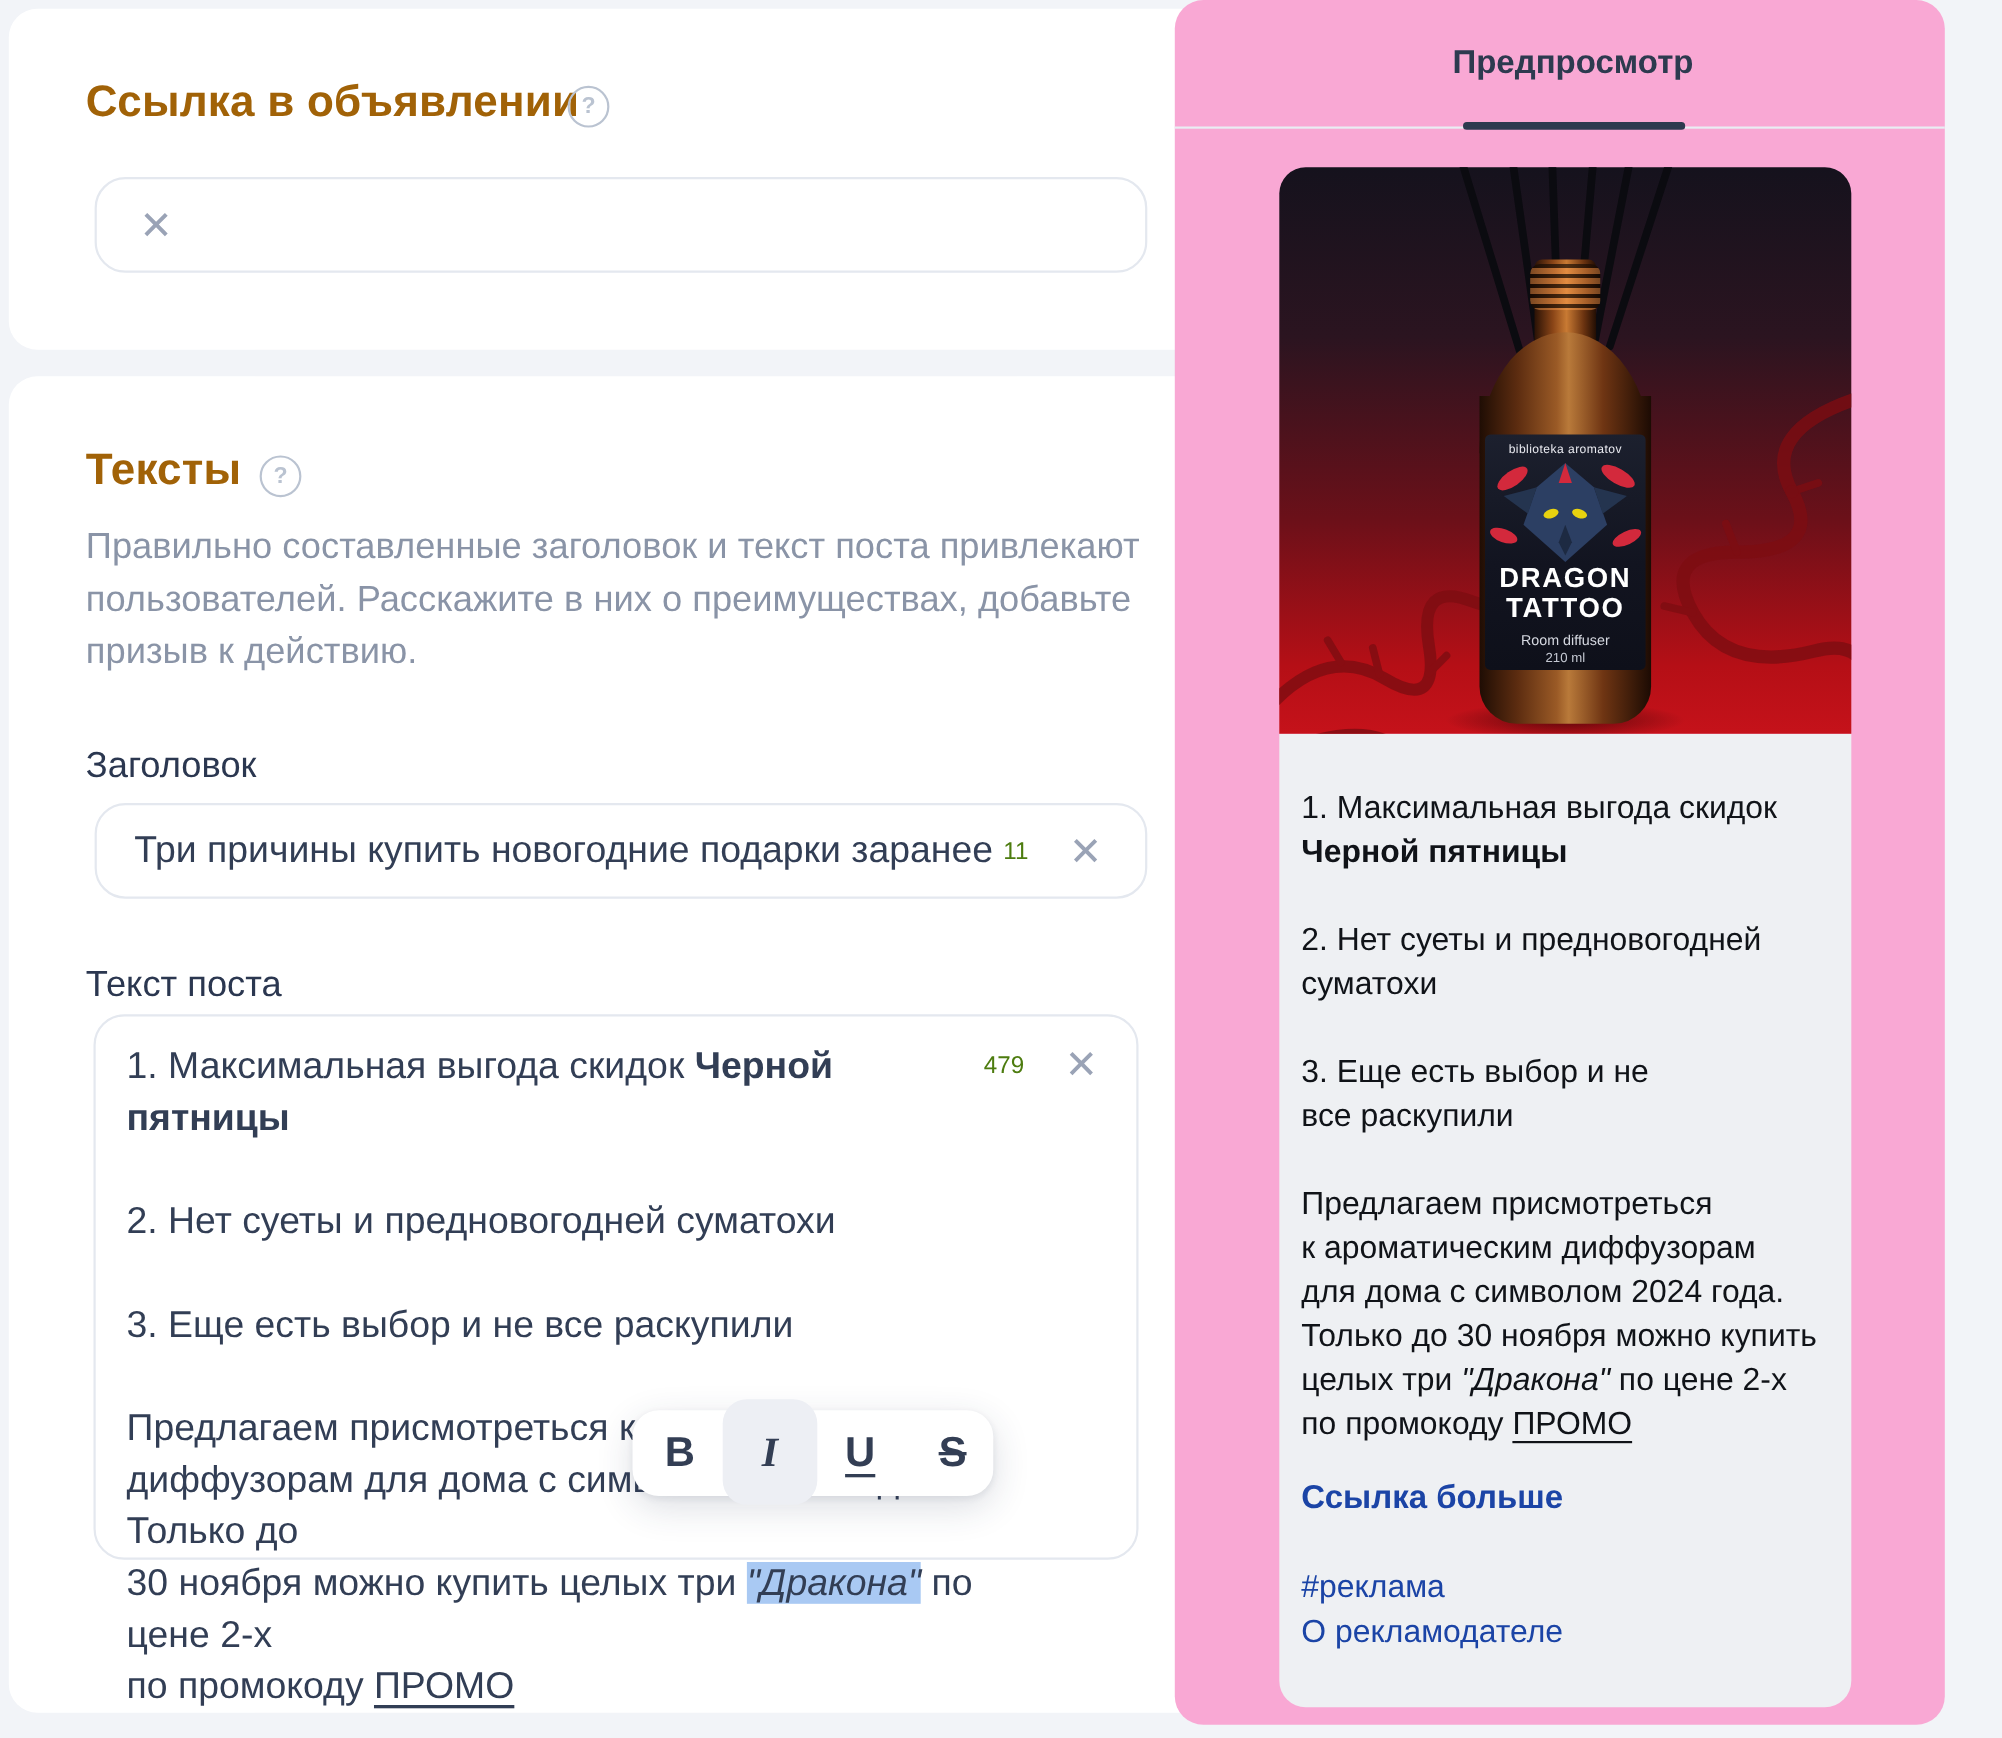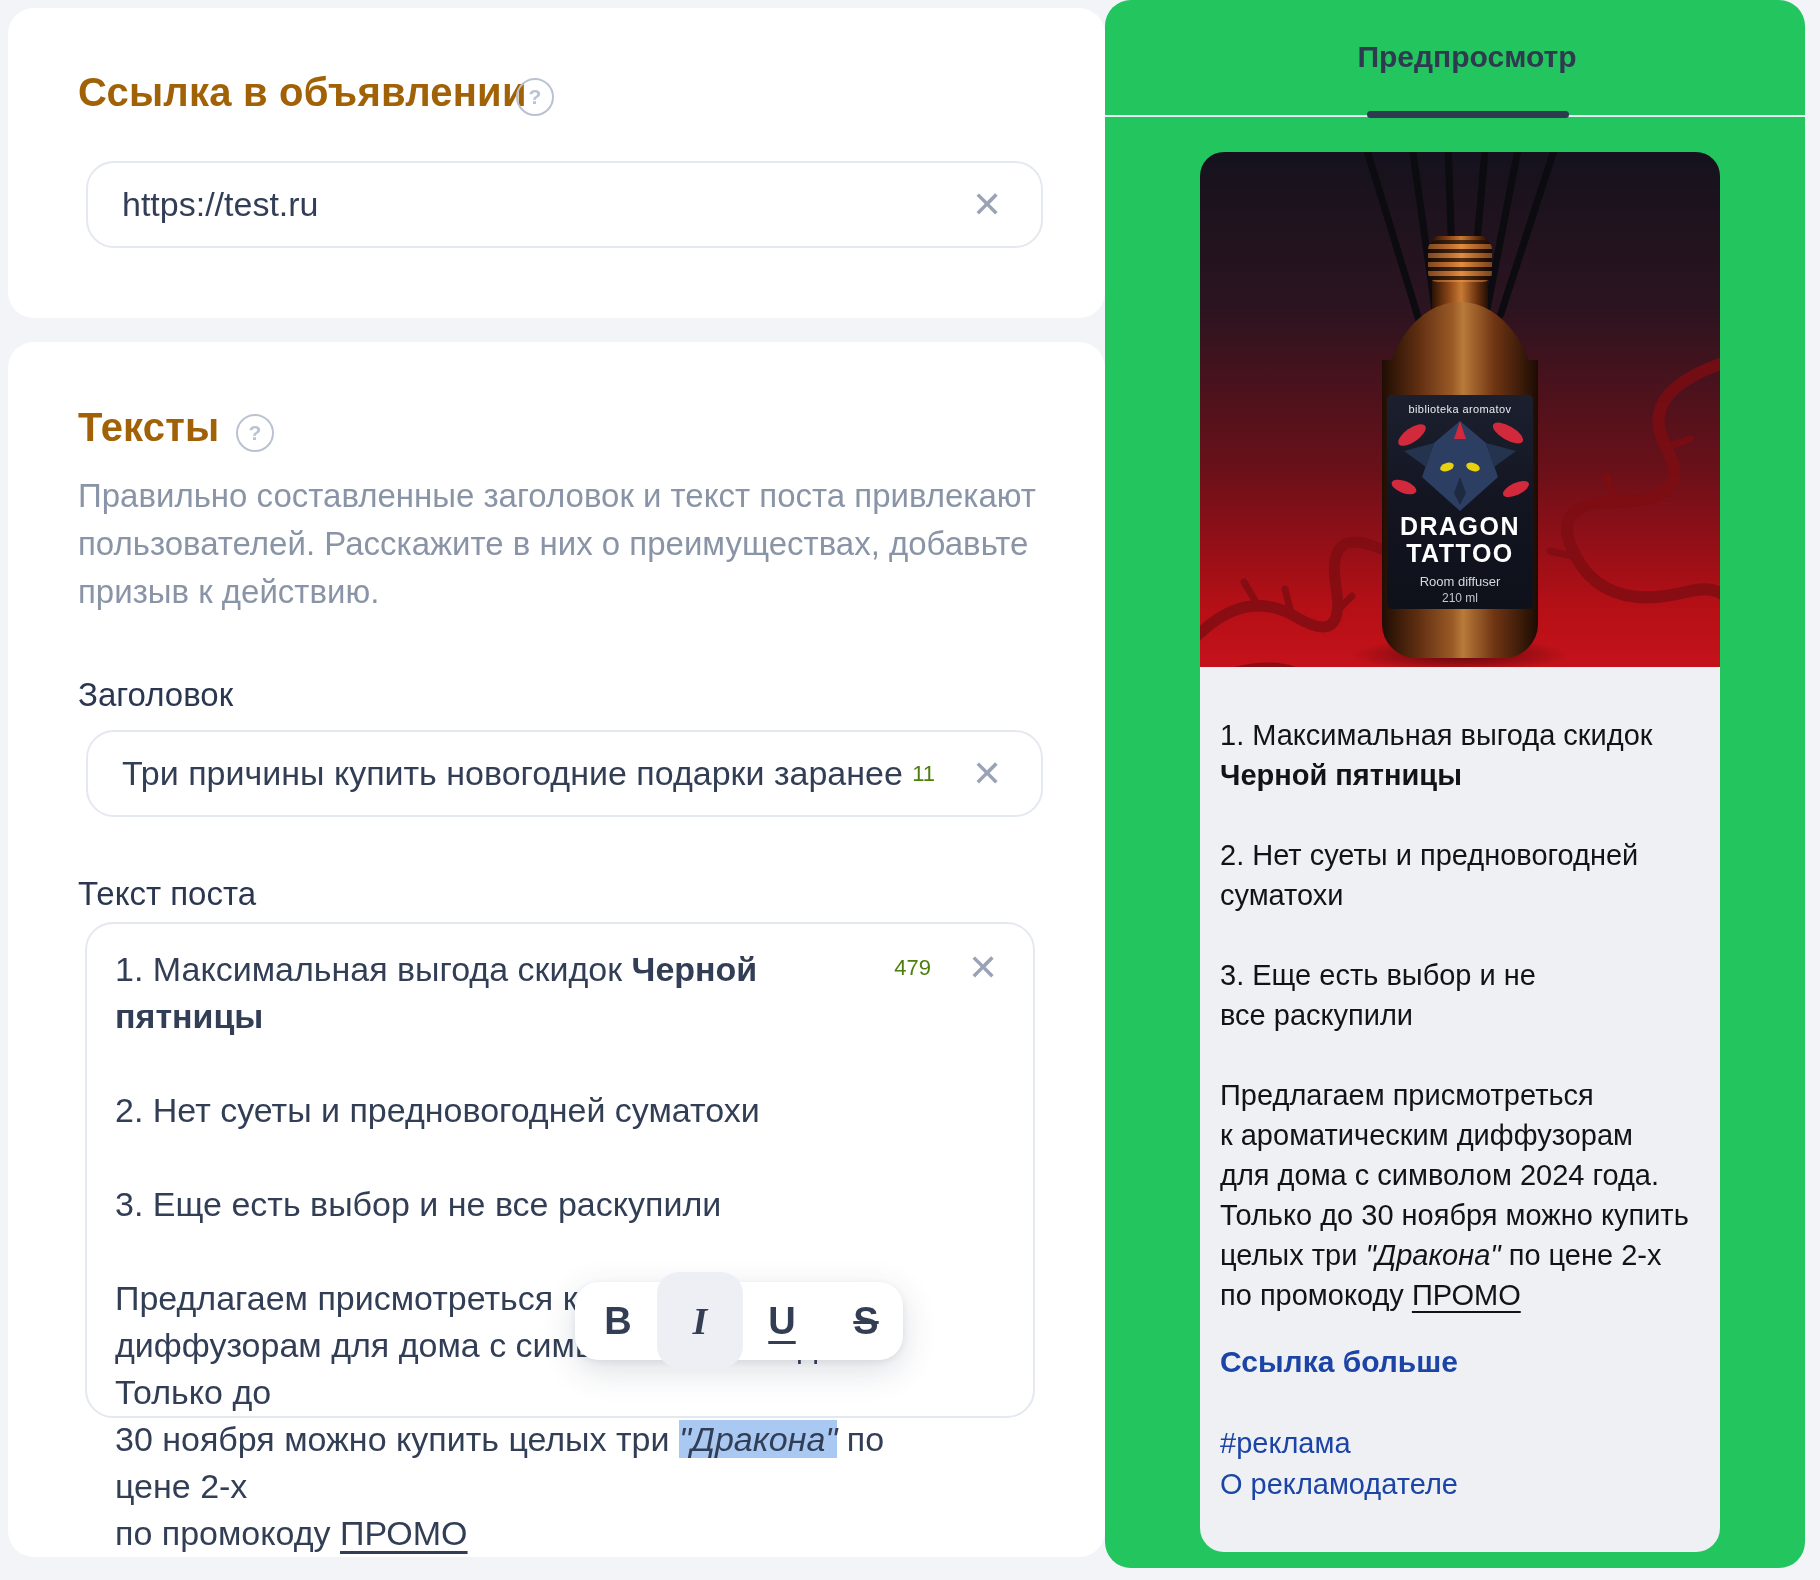--- a/index.html
+++ b/index.html
@@ -75,22 +75,22 @@
     display:flex;align-items:center;justify-content:center;
     font-size:38px;font-weight:bold;color:#333e54;cursor:pointer;
   }
   #fmt-b{left:8px;}
   #fmt-i{left:90px;font-family:"Liberation Serif",serif;font-style:italic;font-weight:600;}
   #fmt-u{left:172px;text-decoration:underline;text-underline-offset:7px;}
   #fmt-s{left:256px;text-decoration:line-through;}
 
   
   #preview-panel{
-    position:absolute;left:1105px;top:0;width:700px;height:1568px;
-    background:#22c55e;border-radius:26px;
+    position:absolute;left:1068px;top:0;width:700px;height:1568px;
+    background:#f9a8d4;border-radius:26px;
   }
   #preview-divider{position:absolute;left:0;top:115px;width:700px;height:2px;background:#e9edf3;}
   #preview-tab-label{
     position:absolute;left:112px;top:40px;width:500px;text-align:center;
     font-size:30px;font-weight:bold;color:#2d3a4f;
   }
   #preview-tab-underline{
     position:absolute;left:262px;top:111px;width:202px;height:7px;
     background:#2d3a4f;border-radius:5px;
   }
@@ -161,21 +161,20 @@
 <body>
 
 <div id="page">
 
   <div class="card" id="card-link">
     <div class="h1" style="left:70px;top:62px;">Ссылка в объявлении</div>
     <div class="help" style="left:508px;top:70px;">
       <span>?</span>
     </div>
     <div class="input" style="top:153px;">
-      <span class="val">https://test.ru</span>
       <span class="xbtn">✕</span>
     </div>
   </div>
 
   <div class="card" id="card-texts">
     <div class="h1" style="left:70px;top:63px;">Тексты</div>
     <div class="help" style="left:228px;top:72px;">
       <span>?</span>
     </div>
     <div class="desc" style="top:130px;">Правильно составленные заголовок и текст поста привлекают

